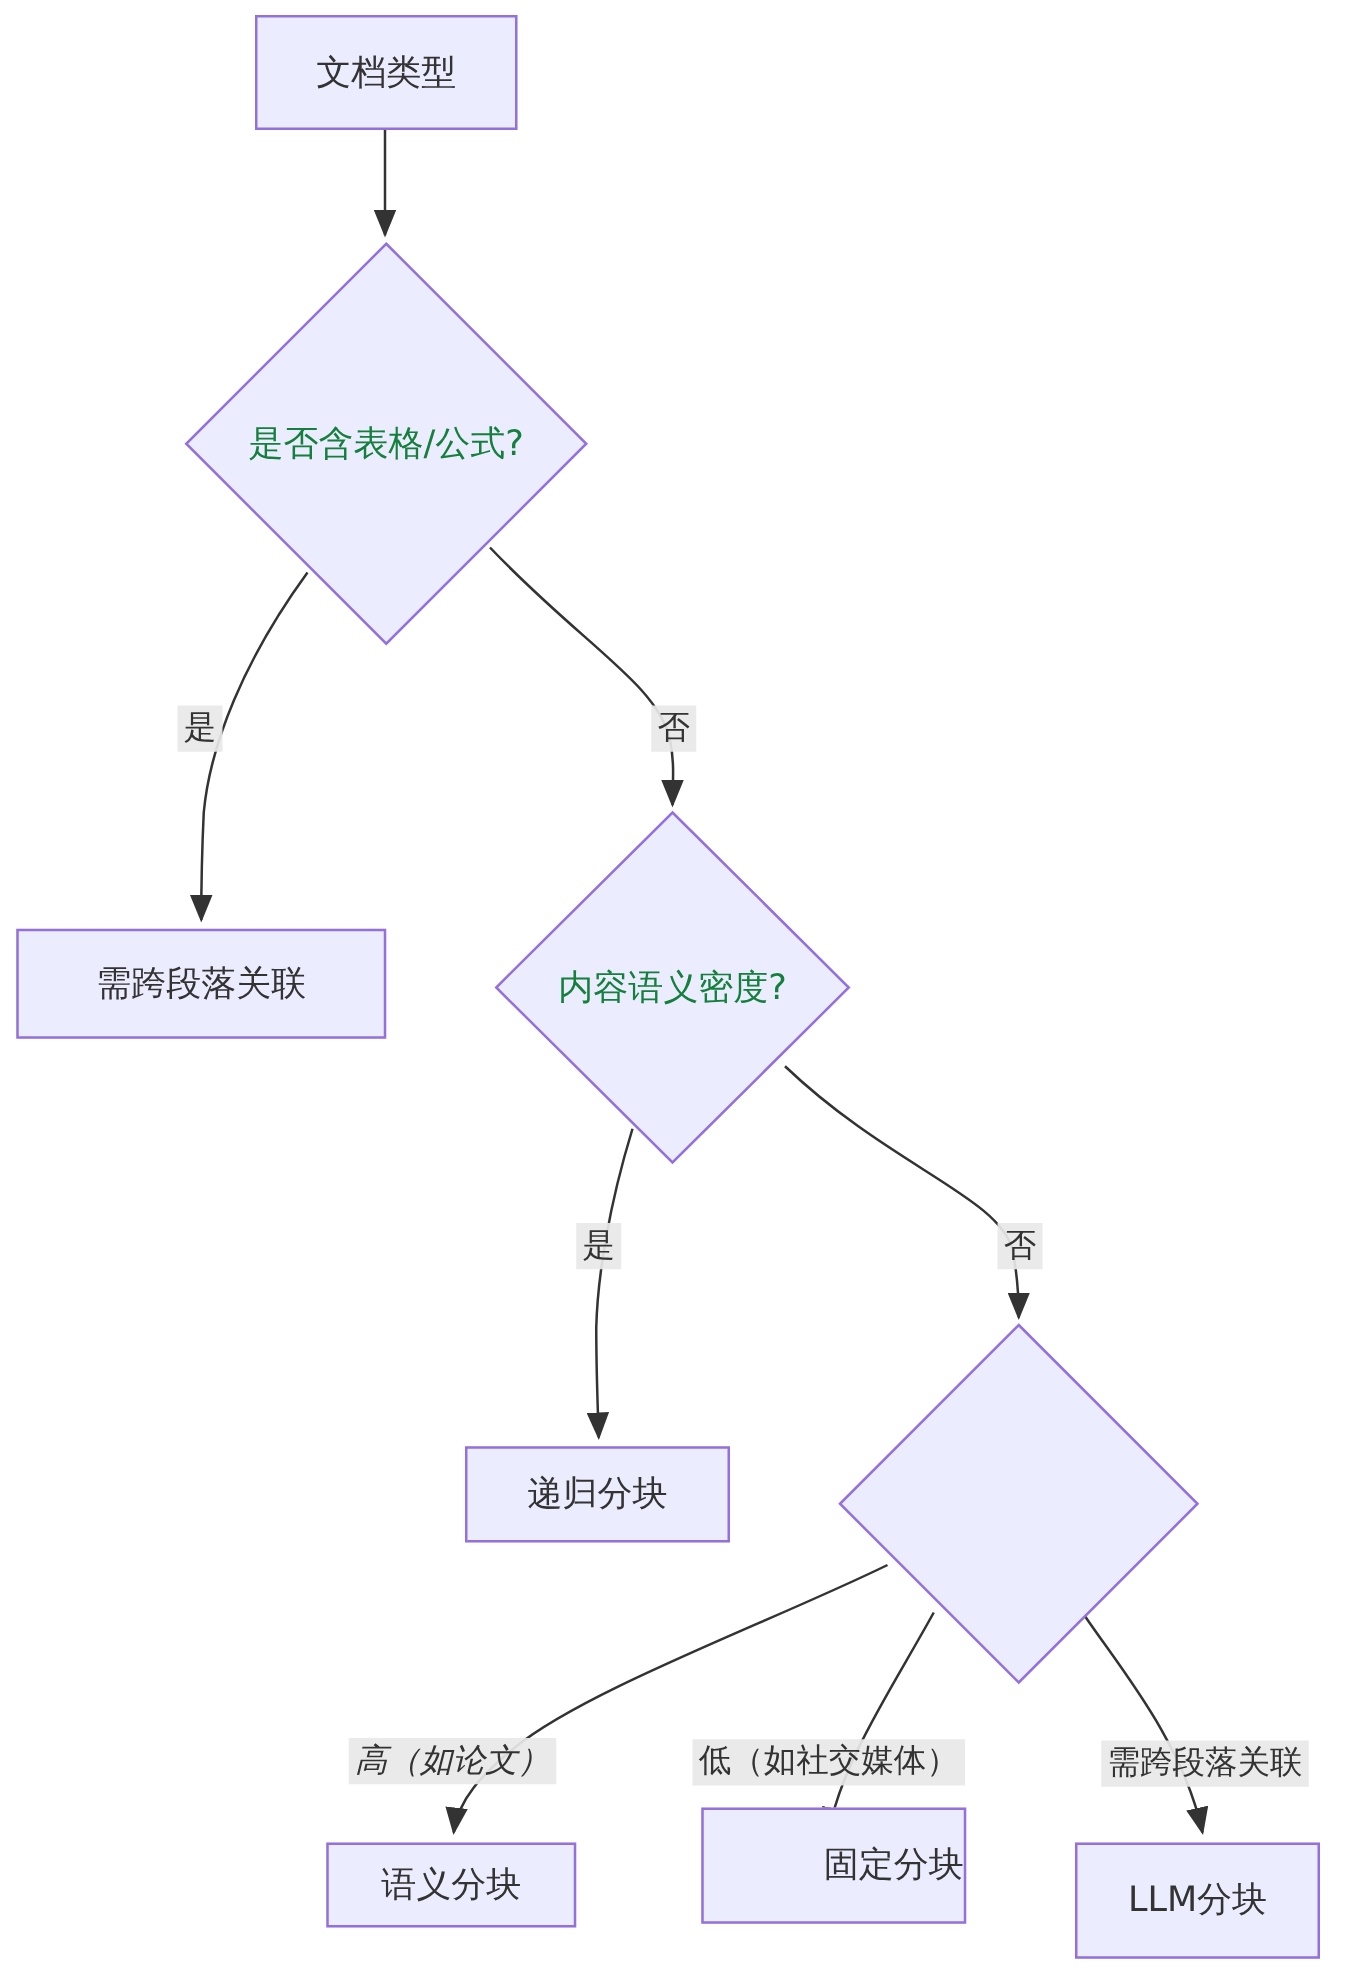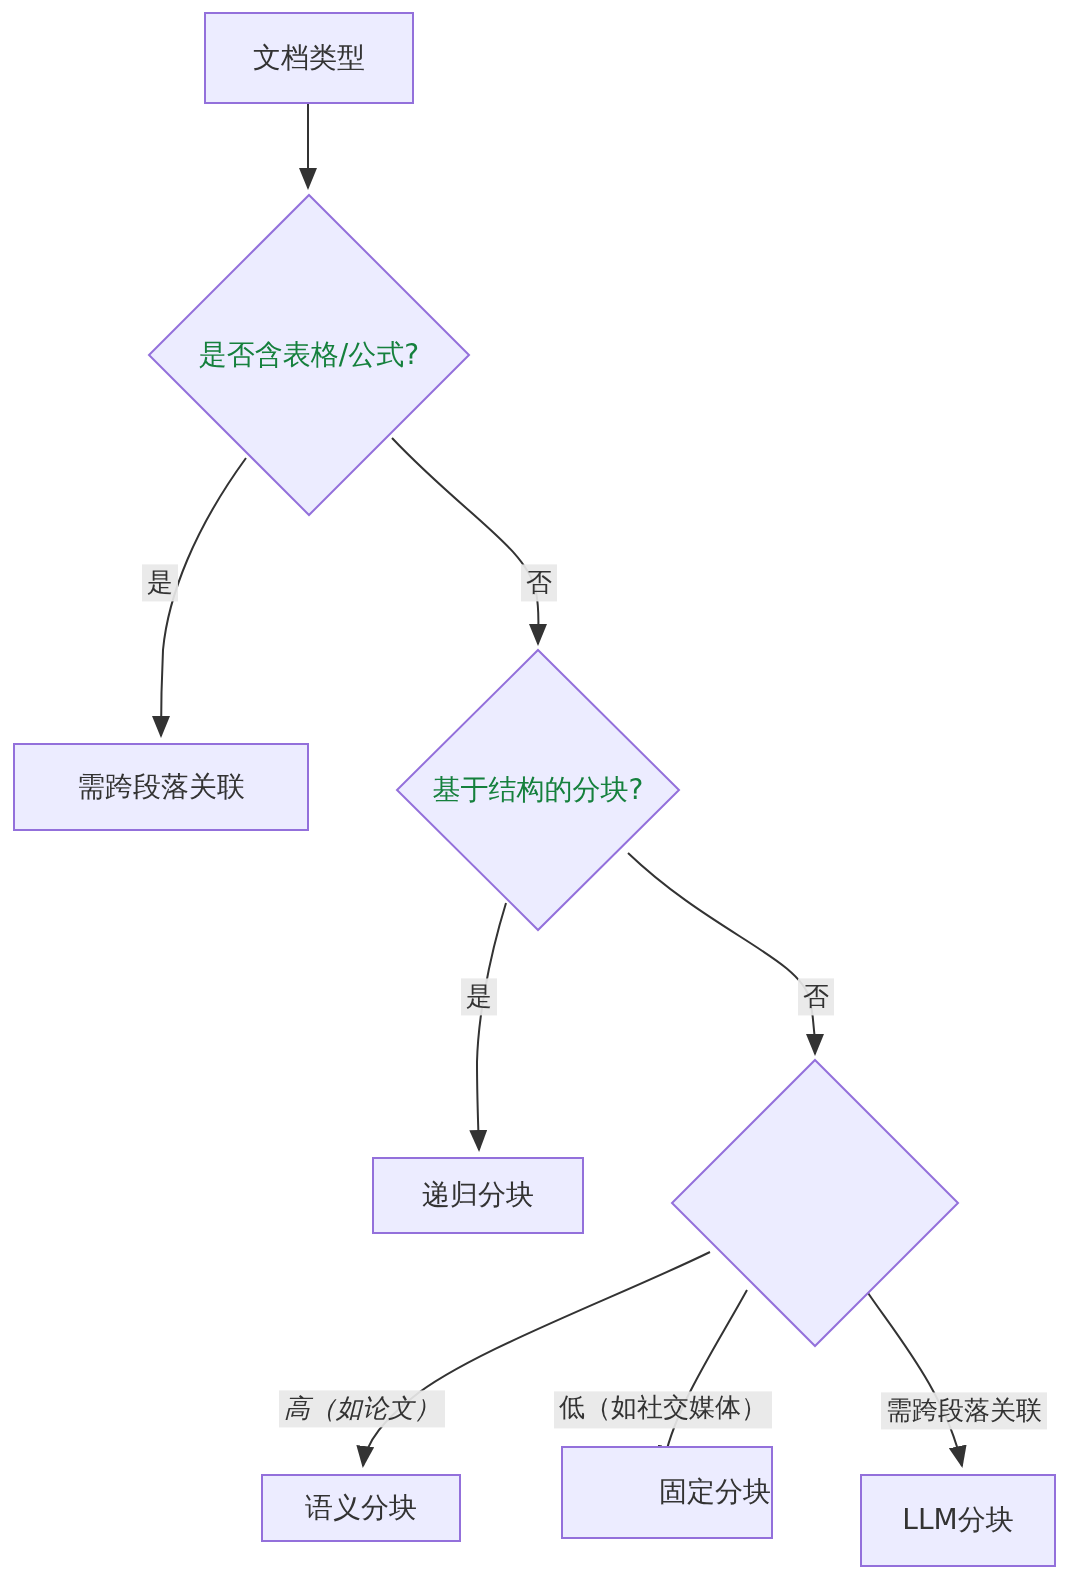--- a/index.html
+++ b/index.html
@@ -108,21 +108,21 @@
   <div class="rect-node" style="left:561px; top:1446px; width:212px; height:93px;justify-content:flex-end;">
     <span>固定分块</span>
   </div>
 
   <div class="rect-node" style="left:860px; top:1474px; width:196px; height:93px;">
     <span>LLM分块</span>
   </div>
 
   <div class="diamond-label" style="left:309px; top:355px;">是否含表格/公式?</div>
 
-  <div class="diamond-label" style="left:538px; top:790px;">基于结构的分块?</div>
+  <div class="diamond-label" style="left:538px; top:790px;">内容语义密度?</div>
 
 
   <div class="edge-label" style="left:160px; top:583px;">是</div>
 
   <div class="edge-label" style="left:539px; top:583px;">否</div>
 
   <div class="edge-label" style="left:479px; top:997px;">是</div>
 
   <div class="edge-label" style="left:816px; top:997px;">否</div>
 

